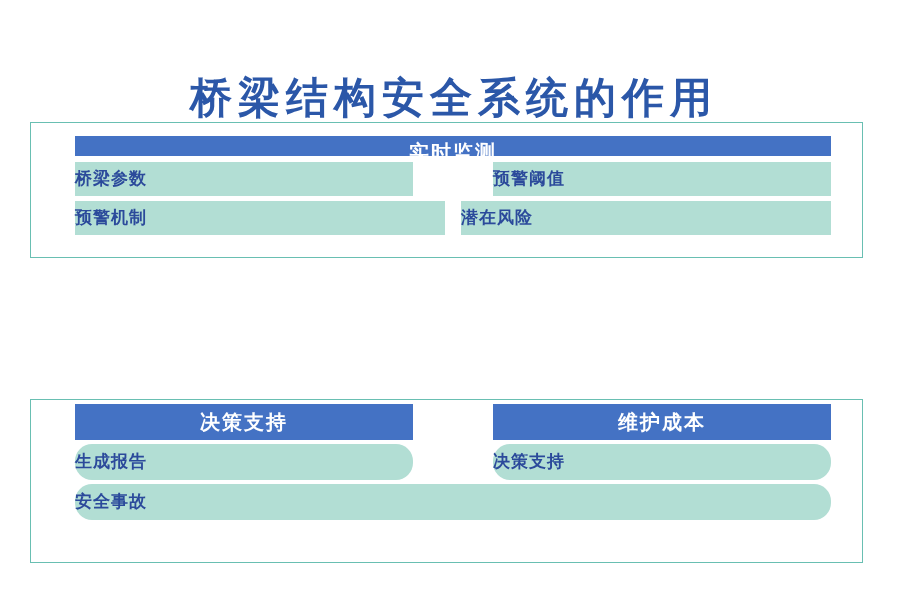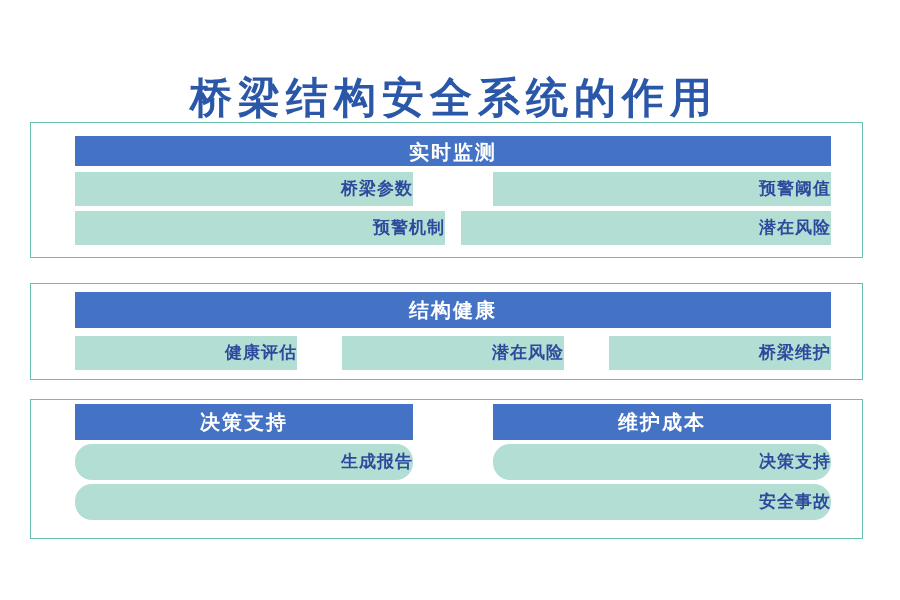--- a/index.html
+++ b/index.html
@@ -31,48 +31,48 @@
   .panel {
     position: absolute;
     left: 30px;
     width: 833px;
     box-sizing: border-box;
     border: 1px solid var(--panel-border, #69BFB2);
     background: #ffffff;
   }
   .panel1 { top: 122px; height: 136px; }
   .panel2 { top: 283px; height: 97px;  }
-  .panel3 { top: 399px; height: 140px; }
+  .panel3 { top: 399px; height: 164px; }
 
   .hdr {
     margin: 0 31px 0 44px;
     background: var(--header-blue, #4472C4);
     color: var(--header-text, #ffffff);
     font-size: 20px;
     font-weight: bold;
     text-align: center;
     letter-spacing: 2px;
   }
-  .panel1 .hdr { margin-top: 13px; height: 30px; line-height: 33px; }
+  .panel1 .hdr { margin-top: 13px; height: 20px; line-height: 33px; }
   .panel2 .hdr { margin-top: 8px;  height: 36px; line-height: 36px; }
 
   .row {
     display: flex;
     margin: 0 31px 0 44px;
   }
   .gap-lg { gap: 80px; }
   .gap-md { gap: 45px; }
 
   .cell {
     flex: 1 1 0;
     background: var(--box-green, #B2DED4);
     color: var(--box-text, #2B4A9B);
     font-size: 17px;
     font-weight: bold;
-    text-align: right;
+    text-align: left;
     letter-spacing: 1px;
   }
   .panel1 .row      { margin-top: 6px; }
   .panel1 .row + .row { margin-top: 5px; gap: 16px; }
   .panel1 .cell     { height: 34px; line-height: 34px; }
 
   .panel2 .row      { margin-top: 8px; }
   .panel2 .cell     { height: 34px; line-height: 34px; }
 
   .panel3 .hdr-row  { margin-top: 12px; }
@@ -135,28 +135,20 @@
     <div class="row gap-lg">
       <div class="cell">桥梁参数</div>
       <div class="cell">预警阈值</div>
     </div>
     <div class="row gap-lg">
       <div class="cell">预警机制</div>
       <div class="cell">潜在风险</div>
     </div>
   </section>
 
-  <section class="panel panel2">
-    <div class="hdr">结构健康</div>
-    <div class="row gap-md">
-      <div class="cell">健康评估</div>
-      <div class="cell">潜在风险</div>
-      <div class="cell">桥梁维护</div>
-    </div>
-  </section>
 
   <section class="panel panel3">
     <div class="row gap-lg hdr-row">
       <div class="hdr-cell">决策支持</div>
       <div class="hdr-cell">维护成本</div>
     </div>
     <div class="row gap-lg">
       <div class="cell">生成报告</div>
       <div class="cell">决策支持</div>
     </div>

